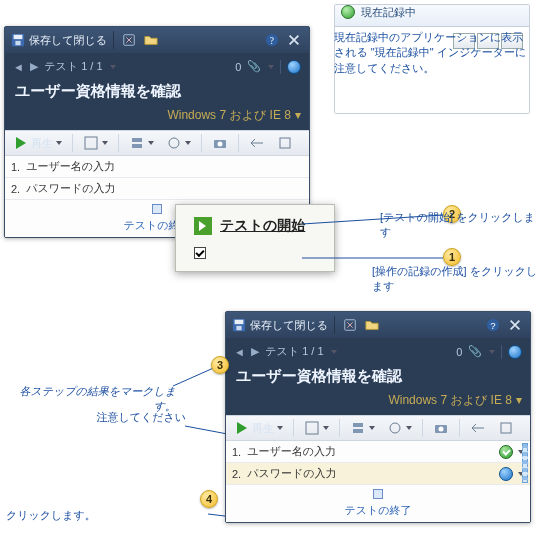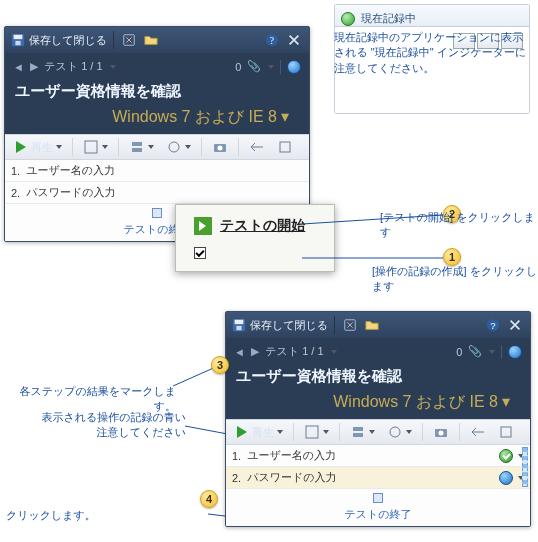--- a/index.html
+++ b/index.html
@@ -26,21 +26,21 @@
   .titlebar .spacer { flex: 1; }
   .tbtn { width: 18px; height: 18px; display:flex; align-items:center; justify-content:center; color:#cfe0f3; cursor:pointer; }
   .tbtn svg { width:14px; height:14px; }
 
   .crumbs { display:flex; align-items:center; gap:6px; padding:6px 8px; color:#b6c9df; }
   .crumbs .chev { color:#97adc7; }
   .crumbs .counter { margin-left:auto; display:flex; align-items:center; gap:6px; }
   .orb { width:14px; height:14px; border-radius:50%; background:radial-gradient(circle at 35% 30%, #9fd3ff, #1a72c9); border:1px solid #0e4e8c; }
 
   .page-title { padding:2px 10px 6px; font-size:15px; font-weight:600; color:#eef5ff; }
-  .env { text-align:right; padding:0 20px 6px; color:#c6ac54; font-size:16px; }
+  .env { text-align:right; padding:0 8px 6px; color:#c6ac54; font-size:12px; }
   .env .drop { display:inline-block; margin-left:4px; color:#c6ac54; }
 
   
   .toolbar {
     display:flex; align-items:center; gap:4px;
     height:26px; padding:0 4px;
     background:linear-gradient(#f5f7fa,#e5e9ef);
     border-top:1px solid #cfd7e2; border-bottom:1px solid #cfd7e2;
   }
   .tb-item { display:flex; align-items:center; gap:2px; padding:2px 4px; border-radius:2px; cursor:pointer; }
@@ -68,21 +68,21 @@
   }
   .popup .pt { display:flex; align-items:center; gap:8px; font-size:14px; font-weight:600; margin-bottom:12px; }
   .arrow-icon { width:18px;height:18px; background:#4aa02c; position:relative; }
   .arrow-icon::after { content:""; position:absolute; left:5px; top:4px; width:0;height:0;border-top:5px solid transparent;border-bottom:5px solid transparent;border-left:7px solid #fff; }
   .checkbox-line { display:flex; align-items:center; gap:6px; font-size:12px; }
   .cb { width:12px;height:12px;border:1px solid #444;background:#fff;position:relative; }
   .cb::after { content:""; position:absolute; left:1px; top:2px; width:6px; height:3px; border-left:2px solid #000; border-bottom:2px solid #000; transform:rotate(-45deg); }
 
   
   .rec-widget { position:absolute; width:196px; background:#fff; border:1px solid #c7d0da; border-radius:2px; }
-  .rec-head { display:flex; align-items:flex-end; gap:6px; height:22px; padding:0 6px; background:linear-gradient(#f7faff,#e7eef7); color:#2a4f7c; border-bottom:1px solid #c7d0da; }
+  .rec-head { display:flex; align-items:flex-start; gap:6px; height:22px; padding:0 6px; background:linear-gradient(#f7faff,#e7eef7); color:#2a4f7c; border-bottom:1px solid #c7d0da; }
   .rec-body { height:86px; background:#fff; position:relative; }
   .fake-win { position:absolute; right:6px; top:6px; width:70px; height:16px; display:flex; gap:2px; }
   .fake-win span { flex:1; border:1px solid #9aa; background:linear-gradient(#fff,#e4e9ee); }
 
   
   .expl { position:absolute; color:#1a4ea0; font-size:11px; line-height:1.4; }
 
   
   .bub { position:absolute; width:18px; height:18px; border-radius:50%;
          background:radial-gradient(circle at 35% 30%, #ffe9a0, #f4bc2b);
@@ -414,24 +414,23 @@
       <span class="bluebox"></span>
       <span>テストの終了</span>
     </div>
     <div class="blue-indicator" style="right:2px; top:2px; height:40px;"></div>
   </div>
 </div>
 
 <div class="bub" style="left:211px; top:356px;">
       <span>3</span>
     </div>
-<div class="expl" style="left:8px; top:384px; text-align:right; width:168px;">各ステップの結果をマークします。</div>
+<div class="expl" style="left:8px; top:384px; text-align:right; width:168px;font-style:italic;">各ステップの結果をマークします。</div>
 
 <div class="expl" style="left:18px; top:410px; text-align:right; width:168px;">
-  <div>表示される操作の記録の青い</div>
   <div>注意してください</div>
 </div>
 
 <div class="bub" style="left:200px; top:490px;">
       <span>4</span>
     </div>
 <div class="expl" style="left:6px; top:508px; text-align:left; width:200px;">
   <div>クリックします。</div>
 </div>
 

